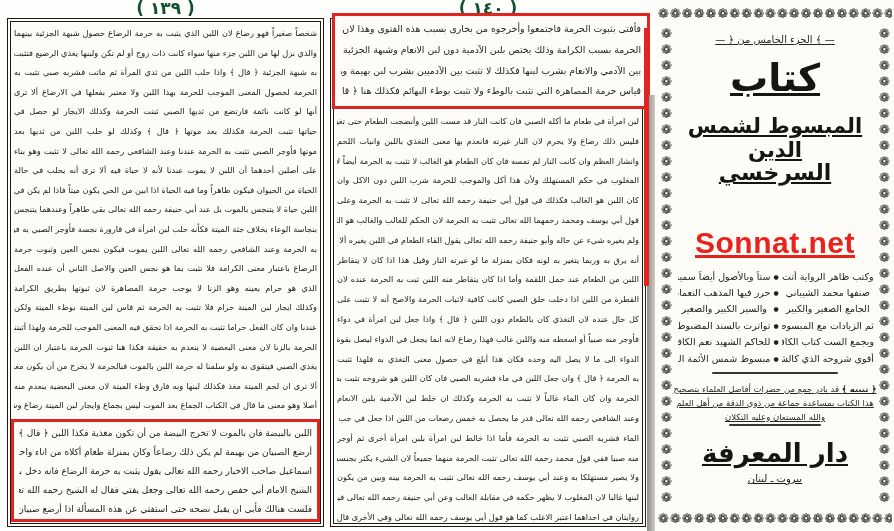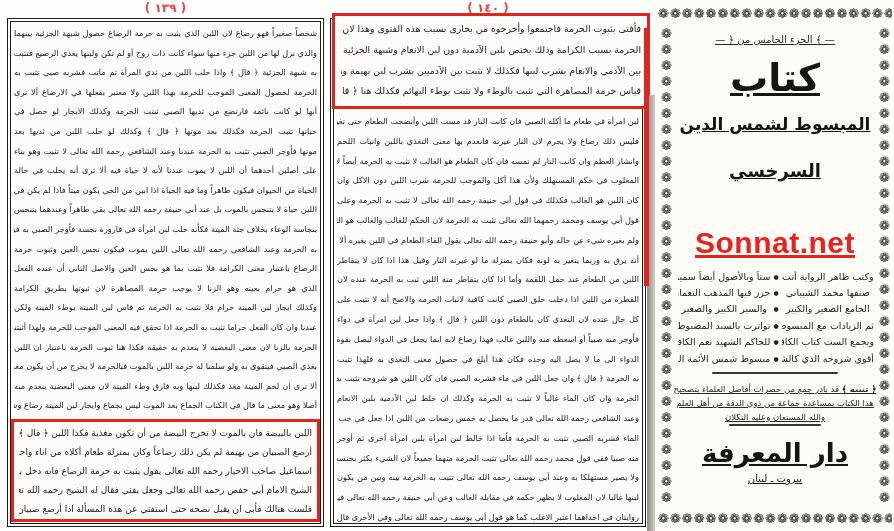--- a/index.html
+++ b/index.html
@@ -12,21 +12,21 @@
   .page{
     position:absolute;top:18px;height:509px;
     background:#fdfcf8;
     border:4px double #1d1b18;
     box-sizing:border-box;
   }
   #page-left{left:7px;width:317px;}
   #page-middle{left:330px;width:316px;}
   .page-number{
     position:absolute;top:0;height:16px;line-height:16px;
-    text-align:center;font-size:12px;font-weight:bold;color:#ef4444;
+    text-align:center;font-size:17px;font-weight:bold;color:#14532d;
     font-family:"DejaVu Sans",sans-serif;
   }
   #page-number-left{left:7px;width:317px;}
   #page-number-middle{left:330px;width:316px;text-align:center;}
 
   .lines{position:absolute;left:3px;right:3px;}
   .textline{
     direction:rtl;unicode-bidi:embed;
     text-align:justify;text-align-last:justify;text-justify:inter-word;
     white-space:nowrap;overflow:hidden;
@@ -66,22 +66,22 @@
   }
   #ornament-top{top:4px;left:2px;right:2px;height:20px;text-align:center;}
   #ornament-bottom{bottom:2px;left:2px;right:2px;height:20px;text-align:center;}
   #ornament-left,#ornament-right{top:24px;bottom:24px;width:18px;writing-mode:vertical-rl;text-align:center;line-height:18px;}
   #ornament-left{left:1px;}
   #ornament-right{right:1px;}
 
   .panel-center{position:absolute;left:20px;right:20px;text-align:center;direction:rtl;text-decoration:underline;}
   #part-label{top:34px;font-size:10px;color:#2a2723;}
   #title-line1{top:56px;font-size:38px;font-weight:bold;}
-  #title-line2{top:114px;font-size:17px;font-weight:bold;}
-  #title-line3{top:160px;font-size:18px;font-weight:bold;}
+  #title-line2{top:114px;font-size:21px;font-weight:bold;}
+  #title-line3{top:160px;font-size:22px;font-weight:bold;}
   #watermark{
     top:226px;font-size:30px;font-weight:bold;
     font-family:"Liberation Sans",sans-serif;direction:ltr;
     letter-spacing:0.5px;
   }
   #poem{position:absolute;top:268px;left:22px;right:20px;direction:rtl;}
   .poem-row{display:flex;align-items:center;height:16.4px;gap:3px;}
   .poem-row .hemi{flex:1;font-size:9.5px;white-space:nowrap;overflow:hidden;text-align:center;color:#24211d;}
   .poem-row .poem-bullet{font-size:6px;color:#24211d;flex:0 0 auto;}
   .divider{position:absolute;left:50%;transform:translateX(-50%);height:2px;background:#3a3631;border-radius:2px;}

